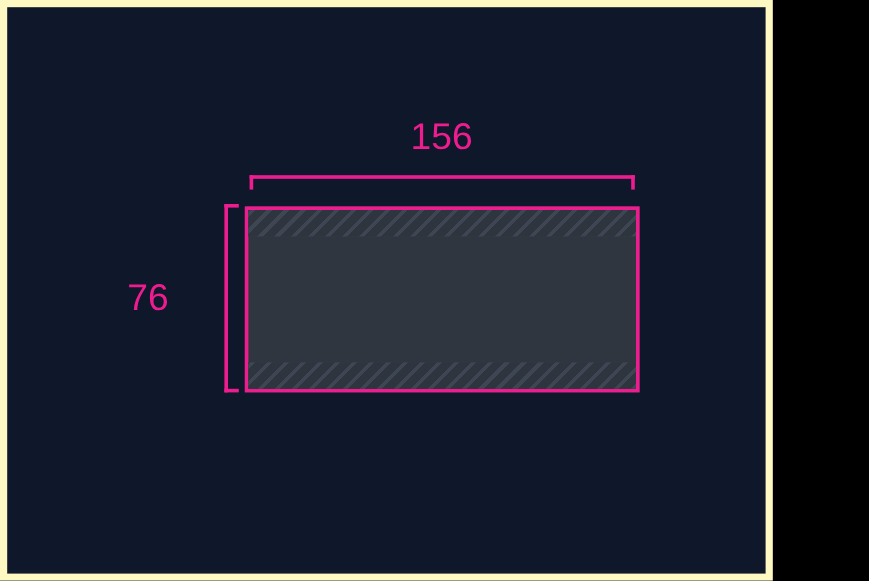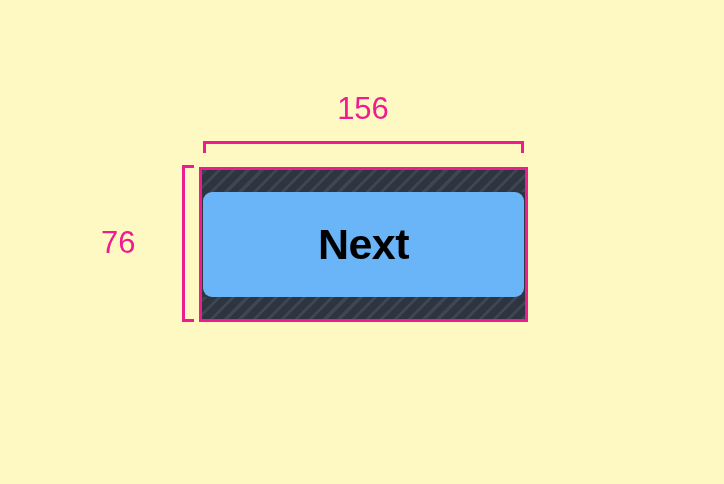--- a/index.html
+++ b/index.html
@@ -7,25 +7,25 @@
     margin: 0;
     padding: 0;
     background: #000000;
   }
   body {
     font-family: "Liberation Sans", sans-serif;
   }
 
   #screenshot {
     position: relative;
-    width: 724px;
+    width: 644px;
     height: 484px;
-    background: #fef9c3;
+    background: #0f172a;
     box-sizing: border-box;
-    border: 1px solid #fef9c3;
+    border: 6px solid #fef9c3;
     overflow: hidden;
   }
 
   
   .element-wrap {
     position: absolute;
     left: 198px;
     top: 166px;
     width: 329px;
     height: 155px;
@@ -136,20 +136,17 @@
   <div class="bracket-h"></div>
 
   <div class="dim-label height-label">76</div>
 
   <div class="bracket-v"></div>
 
   <div class="element-wrap">
 
     <div class="pad-strip top"></div>
 
-    <div class="content-box">
-      <span class="content-label">Next</span>
-    </div>
 
     <div class="pad-strip bottom"></div>
   </div>
 
 </div>
 
 </body></html>

